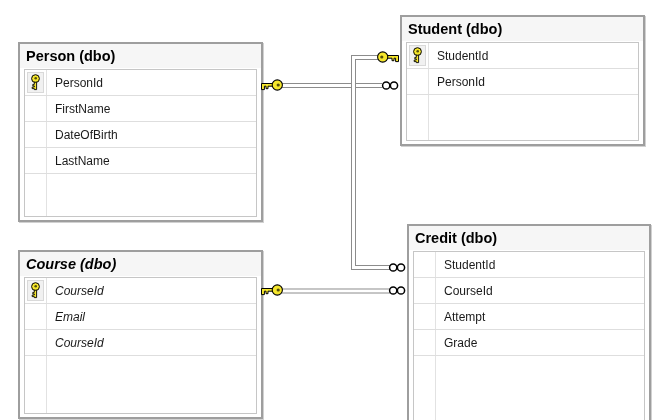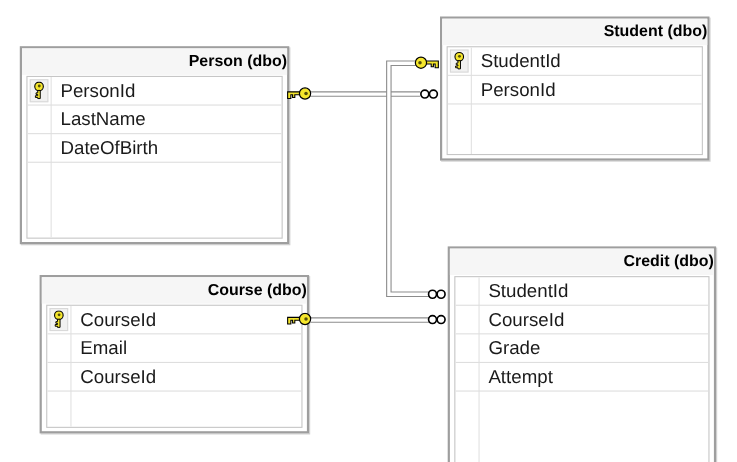--- a/index.html
+++ b/index.html
@@ -8,21 +8,20 @@
     font-family:"Liberation Sans","DejaVu Sans",sans-serif;
     overflow:hidden;position:relative;
   }
   .canvas{position:absolute;left:0;top:0;width:670px;height:420px;background:#ffffff;}
 
   
   .db-table{
     position:absolute;box-sizing:border-box;background:#ffffff;
     border:2px solid #9e9e9e;
     box-shadow:1px 1px 0 rgba(0,0,0,0.18);
-    text-align:right;
   }
   .tbl-title{
     position:absolute;left:0;right:0;top:0;height:24px;
     background:#f6f6f6;color:#000;
     font-size:14.5px;font-weight:bold;
     line-height:24px;padding-left:6px;
     white-space:nowrap;overflow:hidden;
     cursor:default;user-select:none;
   }
   .tbl-grid{
@@ -38,21 +37,21 @@
   }
   .icon-cell{
     width:21px;flex:0 0 21px;height:100%;
     display:flex;align-items:center;justify-content:center;
   }
   .pk-box{
     width:17px;height:21px;background:#f1f1f1;border:1px solid #d9d9d9;
     display:flex;align-items:center;justify-content:center;box-sizing:border-box;
   }
   .col-name{
-    font-size:17px;color:#1a1a1a;padding-left:9px;white-space:nowrap;
+    font-size:12px;color:#1a1a1a;padding-left:9px;white-space:nowrap;
   }
 
   
   .connector-layer{position:absolute;left:0;top:0;pointer-events:none;}
   .rel-icon{position:absolute;line-height:0;}
   .flip-x svg{transform:scaleX(-1);}
 </style>
 </head>
 <body>
 
@@ -87,25 +86,29 @@
             <circle cx="5.5" cy="4.6" r="3.9" fill="#f5e62c" stroke="#000" stroke-width="1"></circle>
             <circle cx="5.7" cy="4.2" r="1.3" fill="#55500a"></circle>
             <path d="M4.3 8.2 L6.6 8.2 L6.6 15.6 L4.3 15.6 L4.3 14.6 L2.2 14.6 L2.2 13 L4.3 13 L4.3 11.9 L2.8 11.9 L2.8 10.4 L4.3 10.4 Z" fill="#f5e62c" stroke="#000" stroke-width="0.9"></path>
           </svg>
         </span>
           </span>
         <span class="col-name">PersonId</span>
       </div>
       <div class="col-row">
         <span class="icon-cell"></span>
+        <span class="col-name">FirstName</span>
+      </div>
+      <div class="col-row">
+        <span class="icon-cell"></span>
+        <span class="col-name">DateOfBirth</span>
+      </div>
+      <div class="col-row">
+        <span class="icon-cell"></span>
         <span class="col-name">LastName</span>
-      </div>
-      <div class="col-row">
-        <span class="icon-cell"></span>
-        <span class="col-name">DateOfBirth</span>
       </div>
     </div>
   </div>
 
   <div class="db-table" style="left:400px;top:15px;width:245px;height:131px;">
     <div class="tbl-title">Student (dbo)</div>
     <div class="tbl-grid">
       <div class="icon-col-line"></div>
       <div class="col-row">
         <span class="icon-cell">
@@ -119,21 +122,21 @@
           </span>
         <span class="col-name">StudentId</span>
       </div>
       <div class="col-row">
         <span class="icon-cell"></span>
         <span class="col-name">PersonId</span>
       </div>
     </div>
   </div>
 
-  <div class="db-table" style="left:36px;top:250px;width:245px;height:144px;">
+  <div class="db-table" style="left:18px;top:250px;width:245px;height:169px;font-style:italic;">
     <div class="tbl-title">Course (dbo)</div>
     <div class="tbl-grid">
       <div class="icon-col-line"></div>
       <div class="col-row">
         <span class="icon-cell">
             <span class="pk-box">
           <svg width="11" height="17" viewBox="0 0 11 17">
             <circle cx="5.5" cy="4.6" r="3.9" fill="#f5e62c" stroke="#000" stroke-width="1"></circle>
             <circle cx="5.7" cy="4.2" r="1.3" fill="#55500a"></circle>
             <path d="M4.3 8.2 L6.6 8.2 L6.6 15.6 L4.3 15.6 L4.3 14.6 L2.2 14.6 L2.2 13 L4.3 13 L4.3 11.9 L2.8 11.9 L2.8 10.4 L4.3 10.4 Z" fill="#f5e62c" stroke="#000" stroke-width="0.9"></path>
@@ -160,25 +163,25 @@
       <div class="col-row">
         <span class="icon-cell"></span>
         <span class="col-name">StudentId</span>
       </div>
       <div class="col-row">
         <span class="icon-cell"></span>
         <span class="col-name">CourseId</span>
       </div>
       <div class="col-row">
         <span class="icon-cell"></span>
+        <span class="col-name">Attempt</span>
+      </div>
+      <div class="col-row">
+        <span class="icon-cell"></span>
         <span class="col-name">Grade</span>
-      </div>
-      <div class="col-row">
-        <span class="icon-cell"></span>
-        <span class="col-name">Attempt</span>
       </div>
     </div>
   </div>
 
   <div class="rel-icon" style="left:260px;top:79px;">
     <svg width="24" height="13" viewBox="0 0 24 13">
       <path d="M1.5 4.5 L13.5 4.5 L13.5 7.2 L8 7.2 L8 9.7 L6 9.7 L6 7.2 L4.4 7.2 L4.4 10.6 L1.5 10.6 Z" fill="#f5e62c" stroke="#000" stroke-width="1"></path>
       <circle cx="17.3" cy="6" r="5.1" fill="#f5e62c" stroke="#000" stroke-width="1.1"></circle>
       <circle cx="18.2" cy="6" r="1.6" fill="#55500a"></circle>
     </svg>

